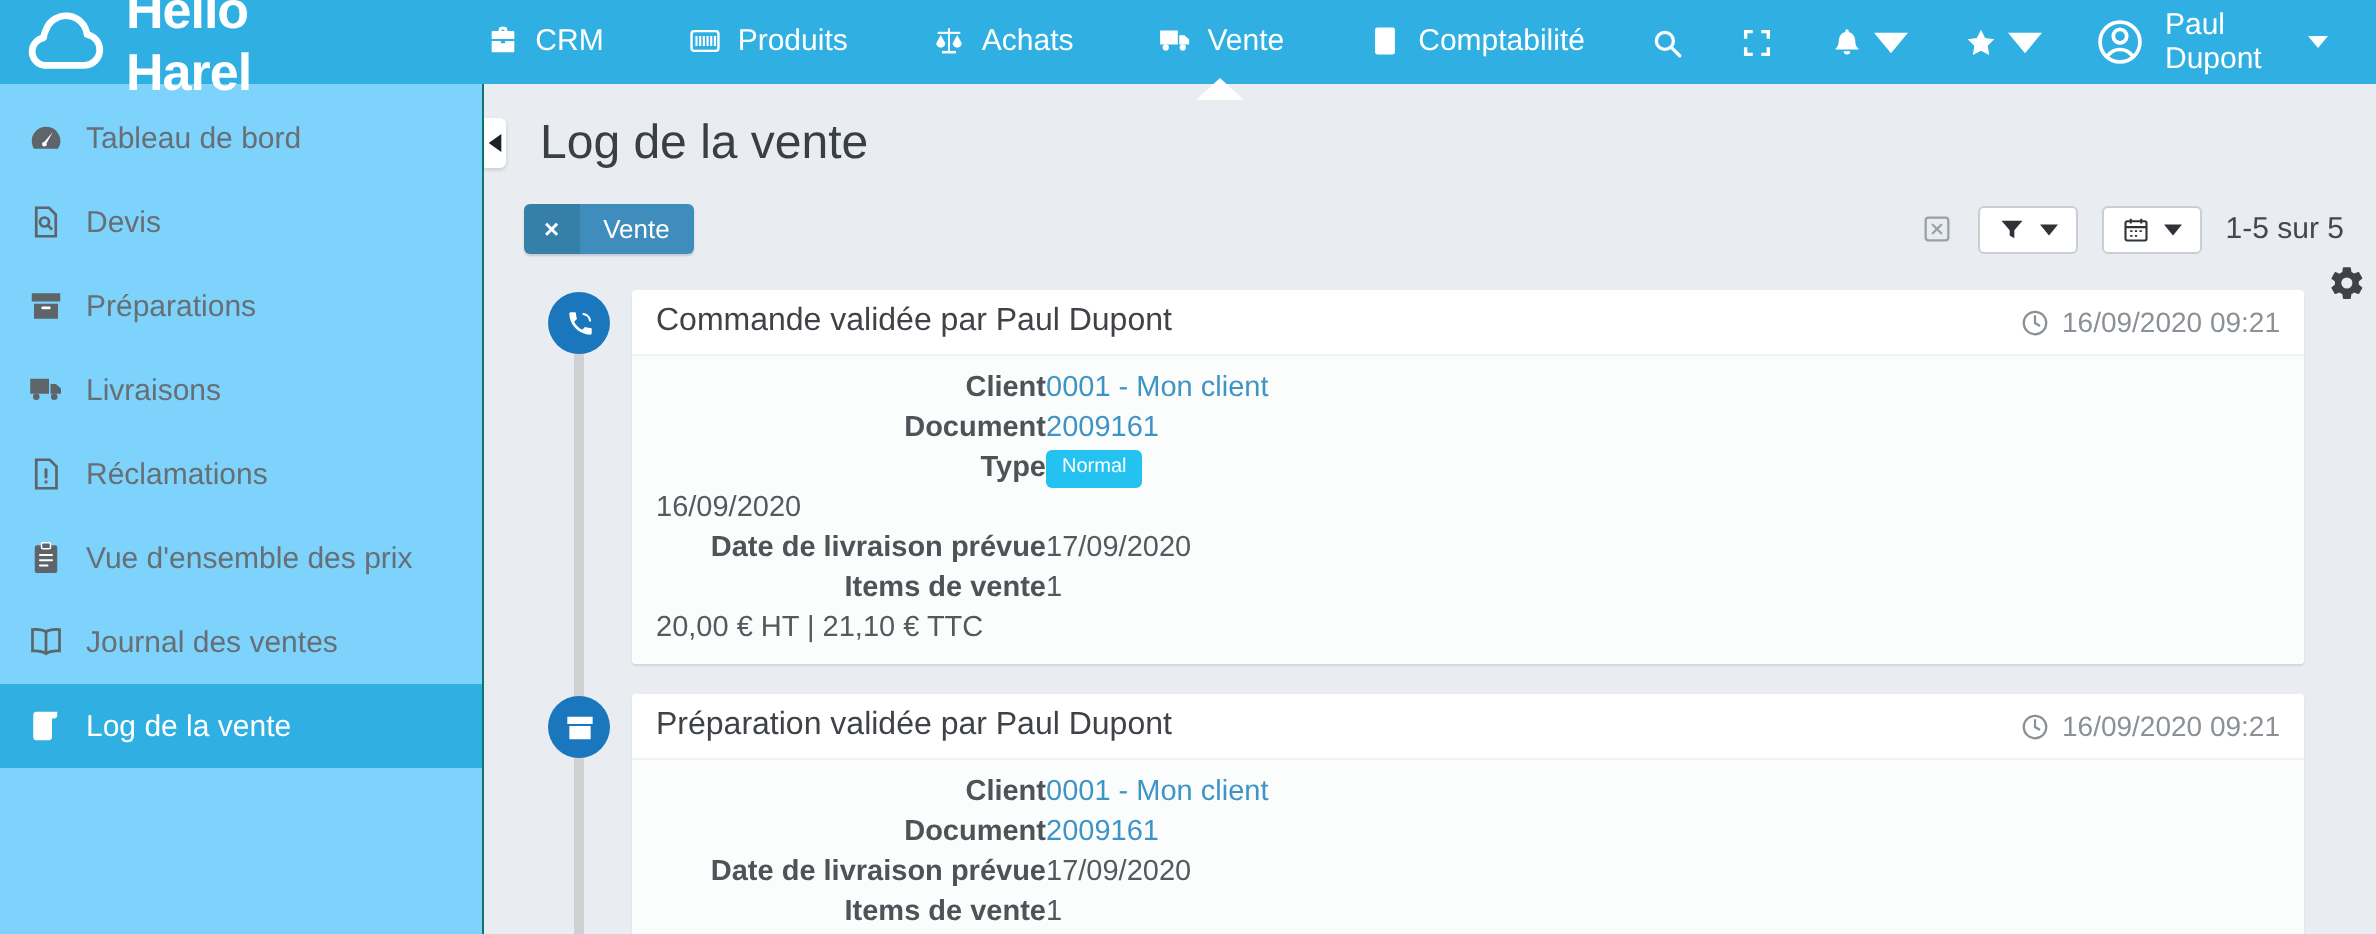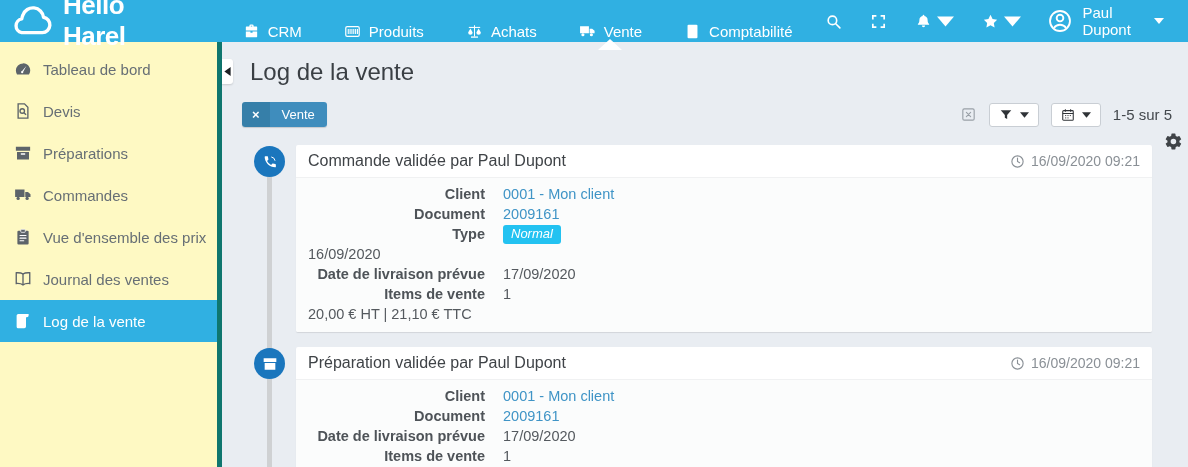--- a/index.html
+++ b/index.html
@@ -11,34 +11,34 @@
   body{width:1188px;height:467px;background:var(--pagebg);font-family:"Liberation Sans",sans-serif;color:#54595e;}
   .icon{display:inline-flex;align-items:center;justify-content:center;line-height:0;}
   .icon svg{width:16px;height:16px;}
 
   
   .navbar{height:42px;background:var(--navbar);display:flex;align-items:center;color:#fff;position:relative;z-index:10;}
   .brand{display:flex;align-items:center;gap:9px;padding:0 12px 0 10px;cursor:pointer;}
   .brand .icon svg{width:44px;height:32px;}
   .brand-text{font-size:26px;font-weight:bold;letter-spacing:-.5px;}
   .nav-items{display:flex;list-style:none;margin:0 0 0 26px;padding:0;height:100%;}
-  .nav-item{display:flex;align-items:flex-end;gap:8px;padding:2px 21px;font-size:15px;cursor:pointer;position:relative;height:100%;}
+  .nav-item{display:flex;align-items:flex-start;gap:8px;padding:12px 21px;font-size:15px;cursor:pointer;position:relative;height:100%;}
   .nav-item .icon svg{width:17px;height:17px;}
   .nav-item.active::after{content:"";position:absolute;left:50%;transform:translateX(-50%);bottom:-8px;width:0;height:0;
     border-left:12px solid transparent;border-right:12px solid transparent;border-bottom:11px solid #fff;}
   .nav-right{margin-left:auto;display:flex;align-items:center;gap:4px;padding-right:14px;}
   .nav-tool{display:flex;align-items:center;gap:5px;padding:8px 12px;cursor:pointer;}
   .nav-tool .icon svg{width:17px;height:17px;}
   .caret svg{width:10px;height:6px;}
   .user-menu{display:flex;align-items:center;gap:9px;padding:4px 10px;font-size:15px;cursor:pointer;}
   .user-menu .avatar svg{width:26px;height:26px;}
 
   
   .layout{display:flex;height:425px;}
-  .sidebar{width:222px;background:#fef9c3;border-right:5px solid #0f766e;flex-shrink:0;}
+  .sidebar{width:242px;background:#7dd3fc;border-right:1px solid #0f766e;flex-shrink:0;}
   .side-items{list-style:none;margin:6px 0 0 0;padding:0;}
   .side-item{display:flex;align-items:center;gap:11px;padding:12px 8px 12px 13px;color:#676f75;font-size:15px;cursor:pointer;}
   .side-item .icon{width:19px;color:#5d646a;}
   .side-item .icon svg{width:18px;height:18px;}
   .side-item.active{background:var(--navbar);color:#fff;}
   .side-item.active .icon{color:#fff;}
 
   .content{flex:1;position:relative;padding:0 36px 0 18px;}
   .collapse-tab{position:absolute;left:0;top:17px;width:11px;height:25px;background:#fff;border-radius:0 3px 3px 0;
     display:flex;align-items:center;justify-content:center;color:#1d2125;cursor:pointer;box-shadow:0 1px 2px rgba(0,0,0,.15);}
@@ -67,24 +67,24 @@
   .tl-badge{position:absolute;left:14px;top:1px;width:31px;height:31px;border-radius:50%;background:var(--badge);color:#fff;
     display:flex;align-items:center;justify-content:center;z-index:2;}
   .tl-badge svg{width:16px;height:16px;}
   .tl-card{margin-left:56px;margin-bottom:15px;background:#fff;border-radius:2px;box-shadow:0 1px 1px rgba(0,0,0,.1);}
   .tl-header{display:flex;align-items:center;justify-content:space-between;padding:6px 12px;font-size:16px;color:#3f4347;
     border-bottom:1px solid #f0f1f2;line-height:20px;}
   .tl-time{display:flex;align-items:center;gap:6px;color:#8a9096;font-size:14px;}
   .tl-time .icon svg{width:15px;height:15px;}
   .tl-body{background:#fbfcfc;padding:6px 12px 8px;border-radius:0 0 2px 2px;}
   .field-row{display:flex;align-items:center;font-size:14.5px;height:20px;}
-  .field-label{width:195px;text-align:right;font-weight:bold;color:#4e5358;padding-right:18px;flex-shrink:0;}
+  .field-label{width:195px;text-align:right;font-weight:bold;color:#4e5358;flex-shrink:0;}
   .field-value{color:#54595e;}
   a.link{color:var(--link);text-decoration:none;cursor:pointer;}
-  .badge-normal{background:var(--badgeNormal);color:#fff;padding:1px 8px 2px;border-radius:3px;font-size:13px;display:inline-block;line-height:16px;font-style:italic;}
+  .badge-normal{background:var(--badgeNormal);color:#fff;padding:1px 8px 2px;border-radius:3px;font-size:10px;display:inline-block;line-height:16px;}
 </style>
 </head>
 <body>
 
 <div class="navbar">
   <div class="brand">
     <span class="icon">
         <svg viewBox="0 0 34 24" fill="none" stroke="currentColor" stroke-width="2.6" stroke-linejoin="round">
           <path d="M9 21h16a6 6 0 0 0 .9-11.9A8.2 8.2 0 0 0 10 7.4c-.5 1-.8 2-.9 3A5.4 5.4 0 0 0 9 21z"></path>
         </svg>
@@ -231,21 +231,31 @@
           <span>Préparations</span>
      </li>
         <li class="side-item">
        <span class="icon ">
             <svg viewBox="0 0 24 24" fill="currentColor">
               <path d="M1.5 4.5H14v10H1.5zM15 8h3.6l3.4 3v3.5h-7z"></path>
               <circle cx="5.5" cy="16.5" r="2.2"></circle>
               <circle cx="17.5" cy="16.5" r="2.2"></circle>
             </svg>
           </span>
-          <span>Commandes</span>
+          <span>Livraisons</span>
+     </li>
+        <li class="side-item">
+       <span class="icon ">
+            <svg viewBox="0 0 24 24" fill="none" stroke="currentColor" stroke-width="1.8">
+              <path d="M5.5 2.5h9L19 7v14.5H5.5z"></path>
+              <path d="M12 9v5" stroke-width="2" stroke-linecap="round"></path>
+              <circle cx="12" cy="17.3" r="1.1" fill="currentColor" stroke="none"></circle>
+            </svg>
+          </span>
+          <span>Réclamations</span>
      </li>
         <li class="side-item">
        <span class="icon ">
             <svg viewBox="0 0 24 24" fill="currentColor">
               <rect x="4.5" y="3.5" width="15" height="18.5" rx="1.5"></rect>
               <rect x="9" y="1.8" width="6" height="4" rx="1" stroke="#fff" stroke-width="1"></rect>
               <path d="M8 10h8M8 13.5h8M8 17h5" stroke="#fff" stroke-width="1.4" stroke-linecap="round"></path>
             </svg>
           </span>
           <span>Vue d'ensemble des prix</span>

